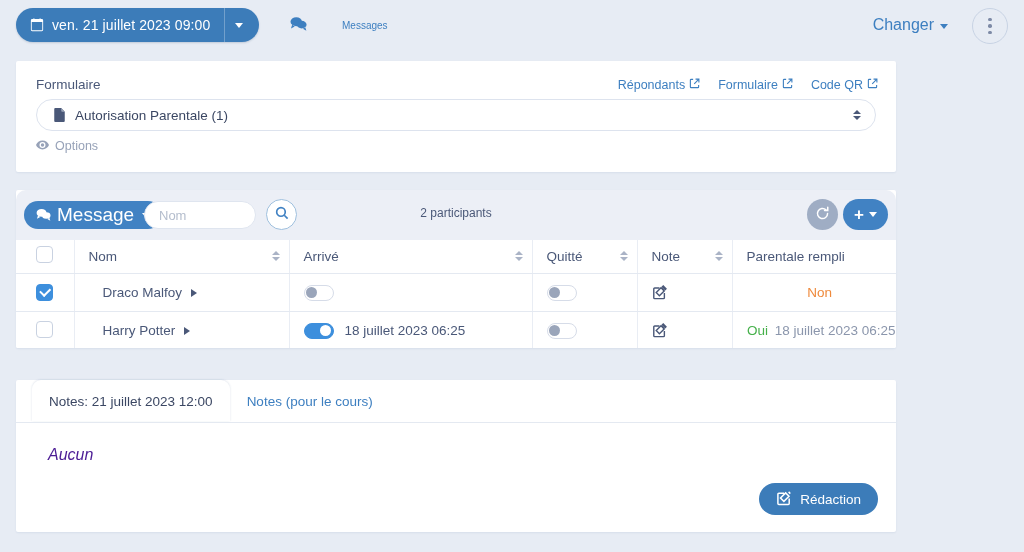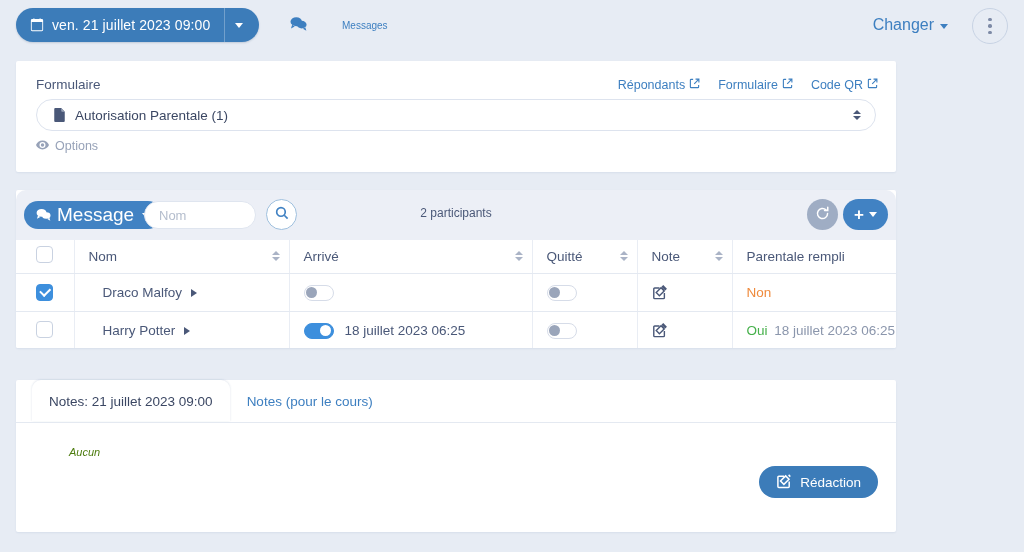--- a/index.html
+++ b/index.html
@@ -169,21 +169,21 @@
   .col-nom   { width: 215px; }
   .col-arr   { width: 243px; }
   .col-qui   { width: 105px; }
   .col-note  { width: 95px; }
   .vdiv { border-right: 1px solid #e9edf4; }
   .th-inner { display: flex; align-items: center; padding-left: 14px; }
   .sort-ic {
     margin-left: auto; margin-right: 9px;
     display: flex; flex-direction: column; gap: 2px; color: #aab3c6;
   }
-  .cell-pad { padding-left: 14px; }
+  .cell-pad { padding-left: 14px; text-align: center; }
 
   .chk {
     width: 17px; height: 17px; border-radius: 4px;
     border: 1px solid #c9d2e1; background: #fff;
     display: inline-flex; align-items: center; justify-content: center;
     margin-left: 20px; cursor: pointer;
   }
   .chk.checked { background: #3d8fdd; border-color: #3d8fdd; }
   .chk.checked::after {
     content: ""; width: 8px; height: 4.5px;
@@ -228,24 +228,24 @@
   .tab.active {
     color: #3b4763; background: #fff;
     box-shadow: 0 -1px 2px rgba(60,90,140,.07), -1px 0 2px rgba(60,90,140,.05), 1px 0 2px rgba(60,90,140,.05);
     position: relative; z-index: 2;
   }
   .tabs-underline {
     position: absolute; left: 0; right: 0; top: 42px; height: 1px; background: #e4e9f1;
   }
   .notes-body {
     position: absolute; left: 32px; top: 66px;
-    font-size: 11px; font-style: italic; color: #4d7c0f; margin-left: 21px;
+    font-size: 16px; font-style: italic; color: #4c1d95;
   }
   .redaction-btn {
-    position: absolute; right: 18px; bottom: 34px;
+    position: absolute; right: 18px; bottom: 17px;
     height: 32px; border-radius: 16px; background: #3c7cb9; color: #fff;
     border: none; display: flex; align-items: center; gap: 8px;
     padding: 0 17px; font-size: 13.5px; cursor: pointer;
     font-family: "Liberation Sans", sans-serif;
   }
 </style>
 </head>
 <body>
 
 <div class="page">
@@ -526,21 +526,21 @@
             </div>
           </td>
         </tr>
       </tbody>
     </table>
   </div>
 
   <div class="card" id="notes-card">
     <div class="tabs-underline"></div>
     <div class="tabs">
-      <div class="tab active">Notes: 21 juillet 2023 09:00</div>
+      <div class="tab active">Notes: 21 juillet 2023 12:00</div>
       <div class="tab">Notes (pour le cours)</div>
     </div>
     <div class="notes-body">Aucun</div>
     <button class="redaction-btn">
       <span>
         <svg width="16" height="16" viewBox="0 0 16 16" fill="none" stroke="#fff" stroke-width="1.5">
           <path d="M13.2 8.6v4.9a1 1 0 0 1-1 1H2.9a1 1 0 0 1-1-1V4.2a1 1 0 0 1 1-1H8"></path>
           <path d="M9.6 2.9 13 6.3 7.9 11.4 4.5 8z"></path>
           <path d="M12.6 1.9 14.3 3.6"></path>
         </svg>

